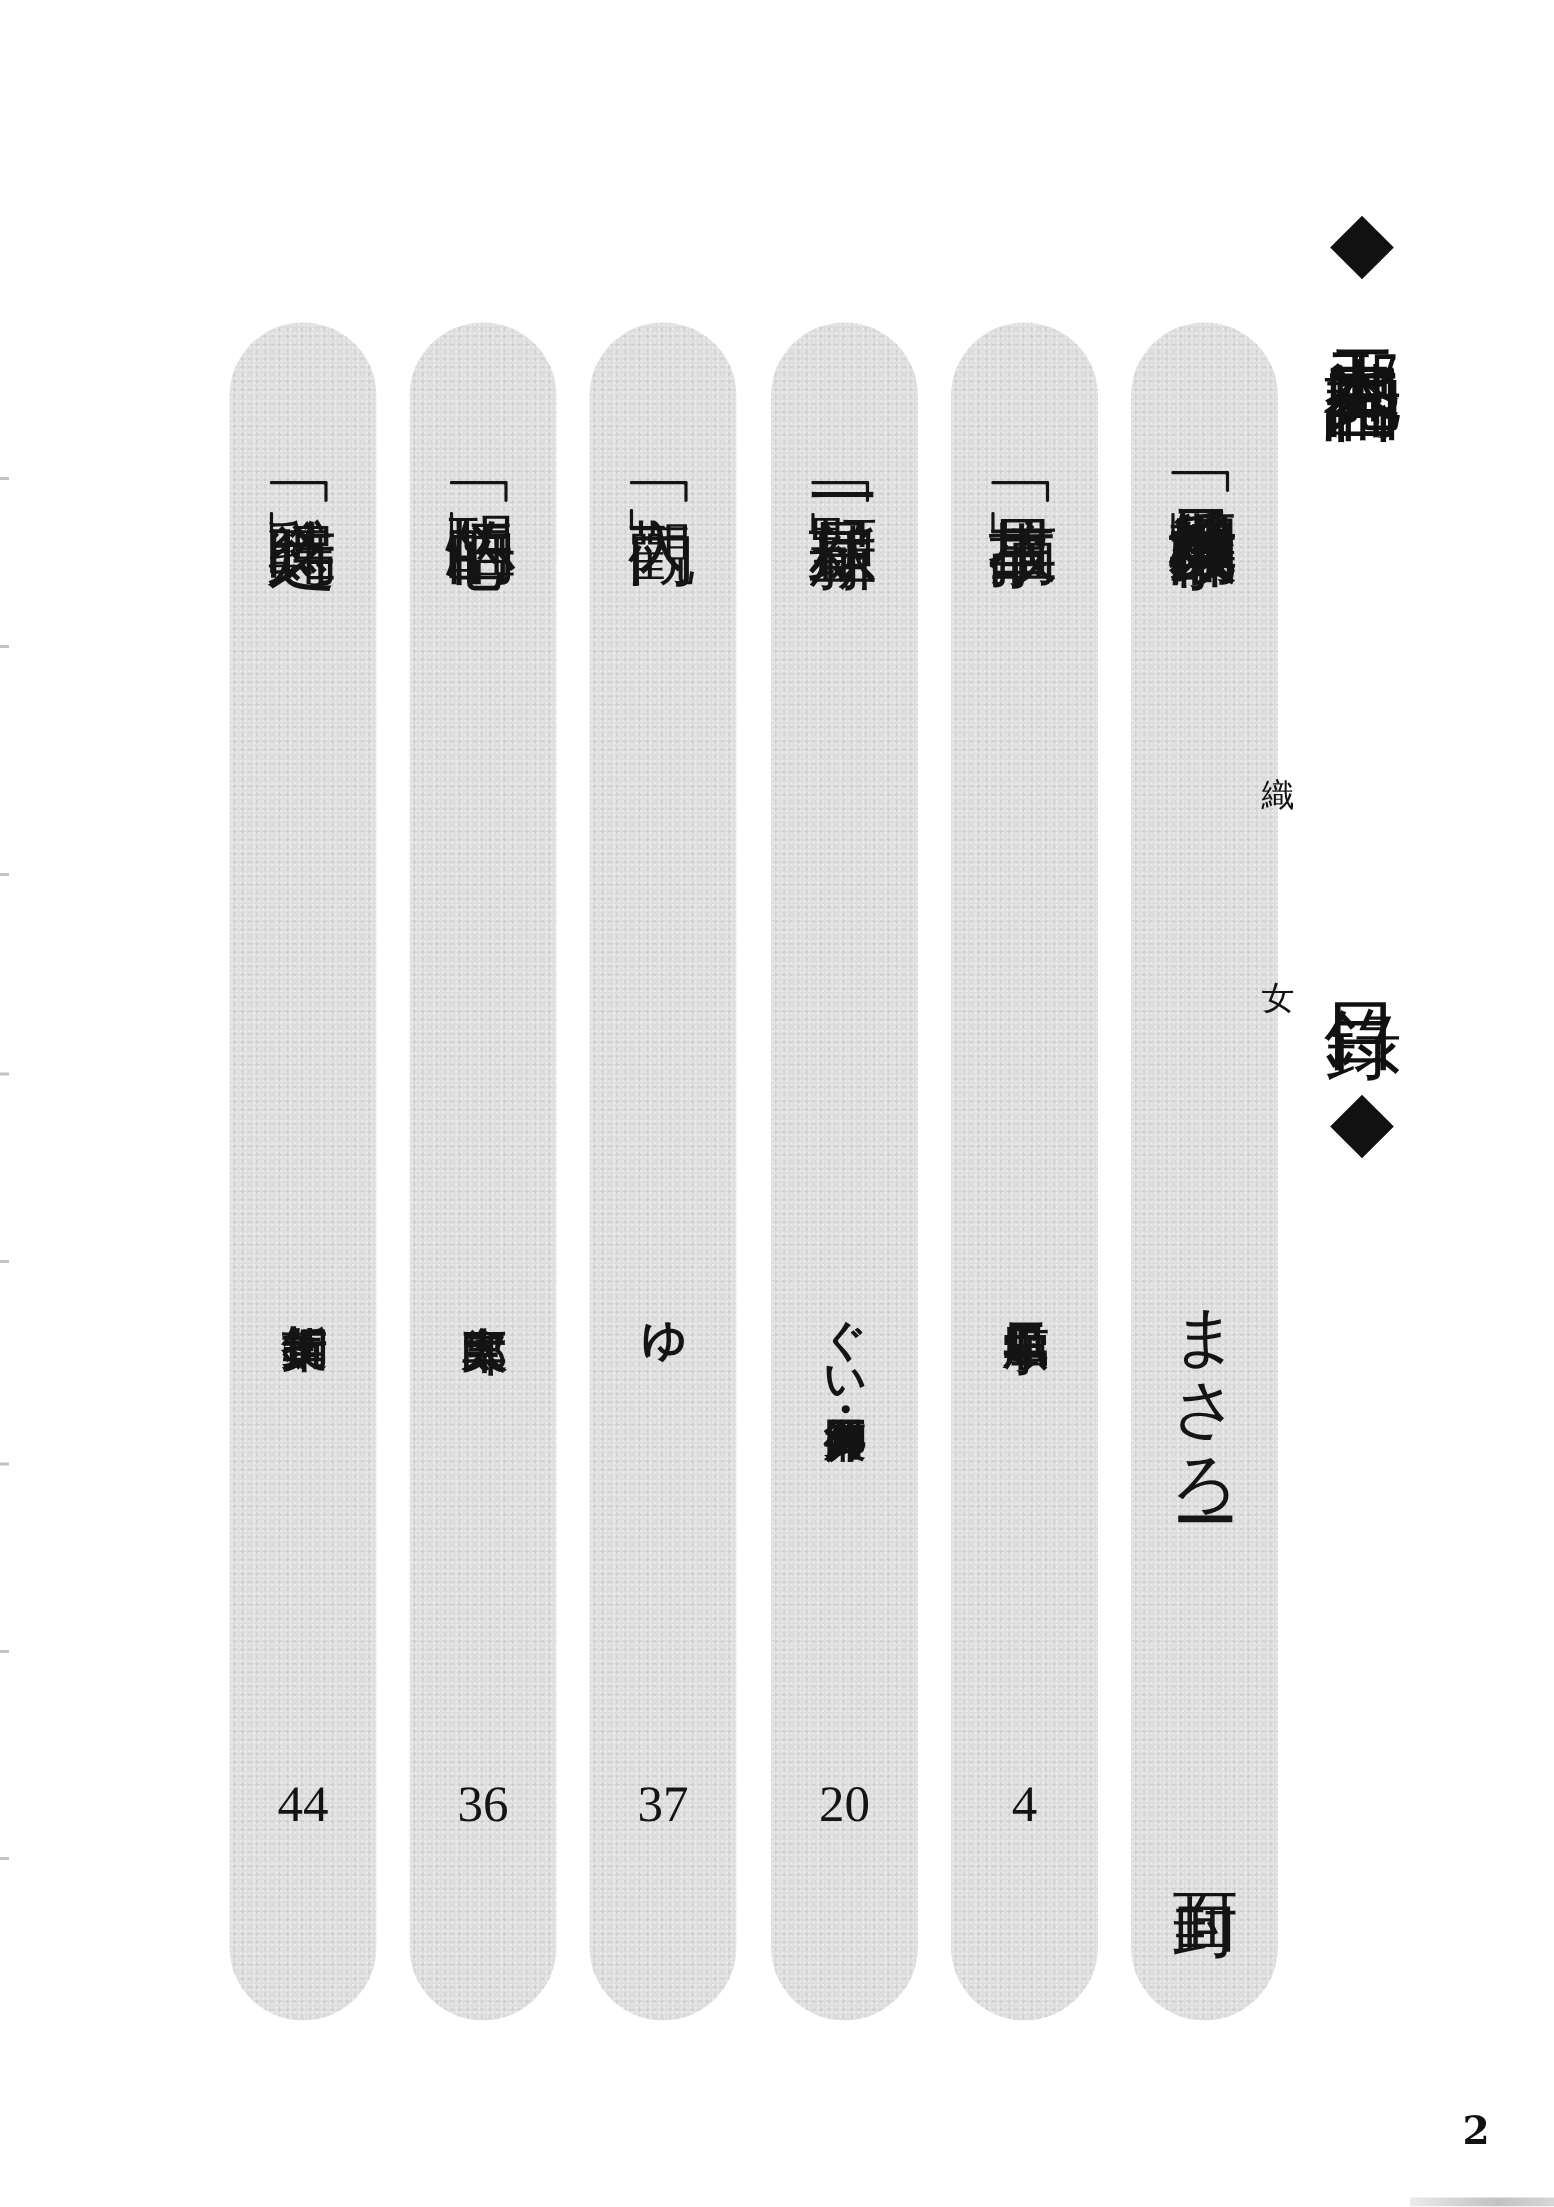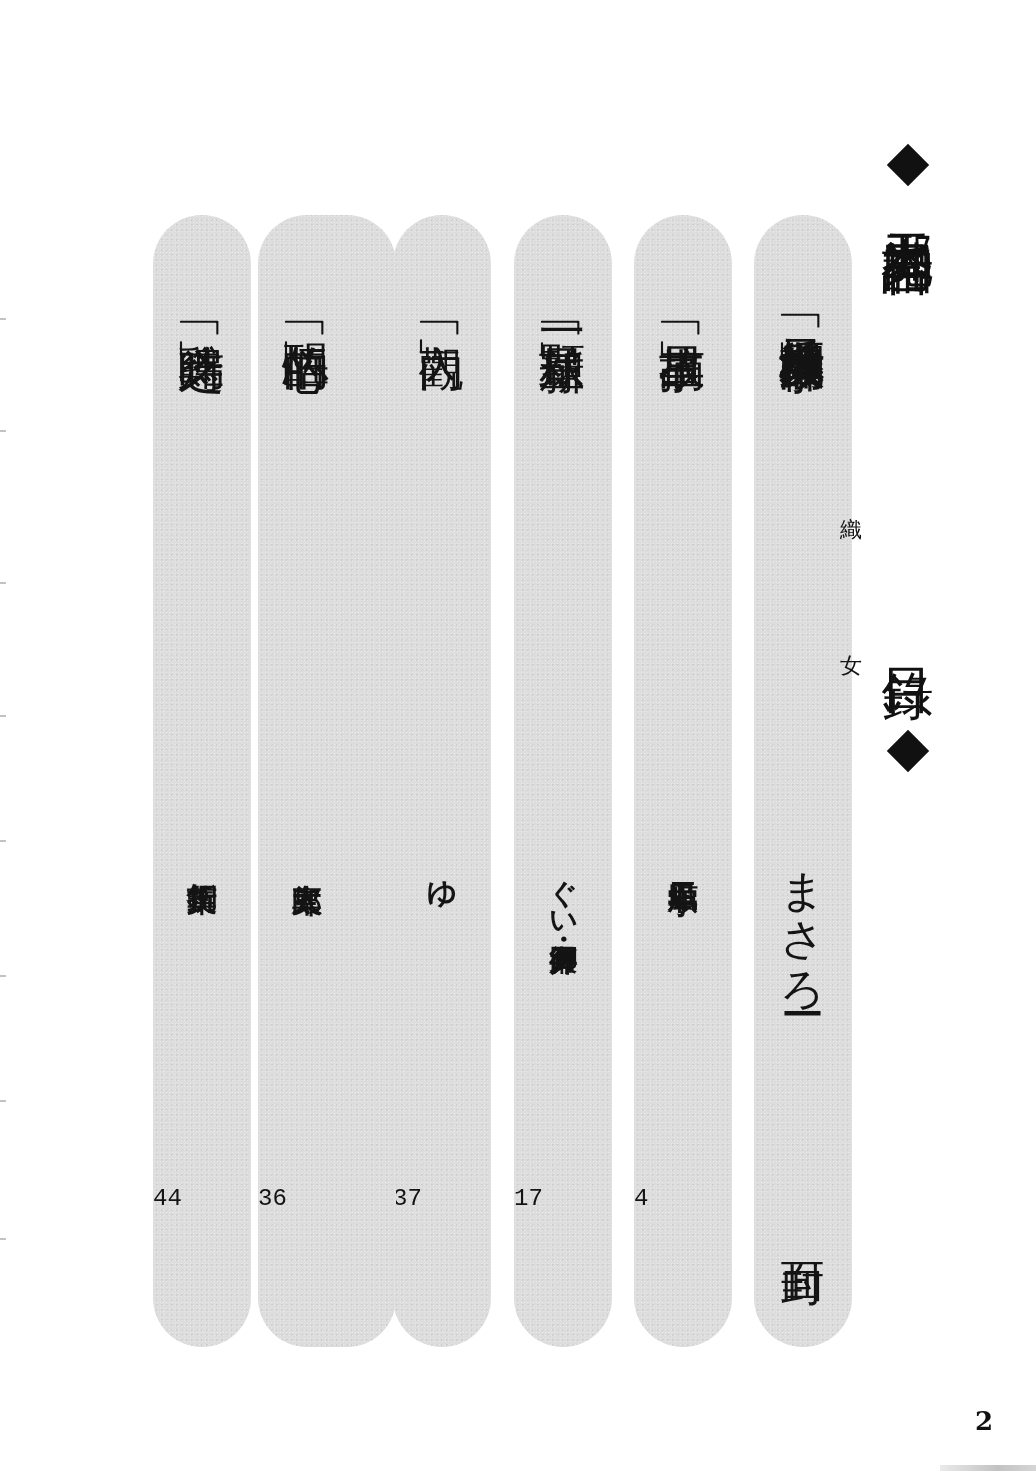--- a/index.html
+++ b/index.html
@@ -112,22 +112,23 @@
     .pill-author.large {
       font-size: 44px;
       font-weight: normal;
       top: 625px;
     }
     .pill-page {
       position: absolute;
       top: 970px;
       left: 0;
       width: 98px;
-      font-family: Liberation Mono, monospace;
-      font-size: 24px;
+      text-align: center;
+      font-family: Liberation Serif, serif;
+      font-size: 34px;
       color: #141414;
     }
     .pill-page.large {
       font-size: 44px;
       top: 925px;
     }
     .pill-page-vertical {
       writing-mode: vertical-rl;
       text-orientation: upright;
       font-family: "DejaVu Sans", sans-serif;
@@ -190,30 +191,30 @@
 
   <div class="pill" style="left:634px;">
     <div class="pill-title vtext">「摘星故事」</div>
     <div class="pill-author vtext">宇凪順二</div>
     <div class="pill-page">4</div>
   </div>
 
   <div class="pill" style="left:514px;">
     <div class="pill-title vtext">「一顆新星球」</div>
     <div class="pill-author vtext" style="font-size:28px;">ぐい井戸・御簾田</div>
-    <div class="pill-page">17</div>
+    <div class="pill-page">20</div>
   </div>
 
   <div class="pill" style="left:393px;">
     <div class="pill-title vtext">「內觀」</div>
     <div class="pill-author vtext">ゆ</div>
     <div class="pill-page">37</div>
   </div>
 
-  <div class="pill" style="left:258px;padding-left:40px;">
+  <div class="pill" style="left:273px;">
     <div class="pill-title vtext">「醒悟的心」</div>
     <div class="pill-author vtext">稟太郎</div>
     <div class="pill-page">36</div>
   </div>
 
   <div class="pill" style="left:153px;">
     <div class="pill-title vtext">「雞鳴之時」</div>
     <div class="pill-author vtext">銅折葉</div>
     <div class="pill-page">44</div>
   </div>

